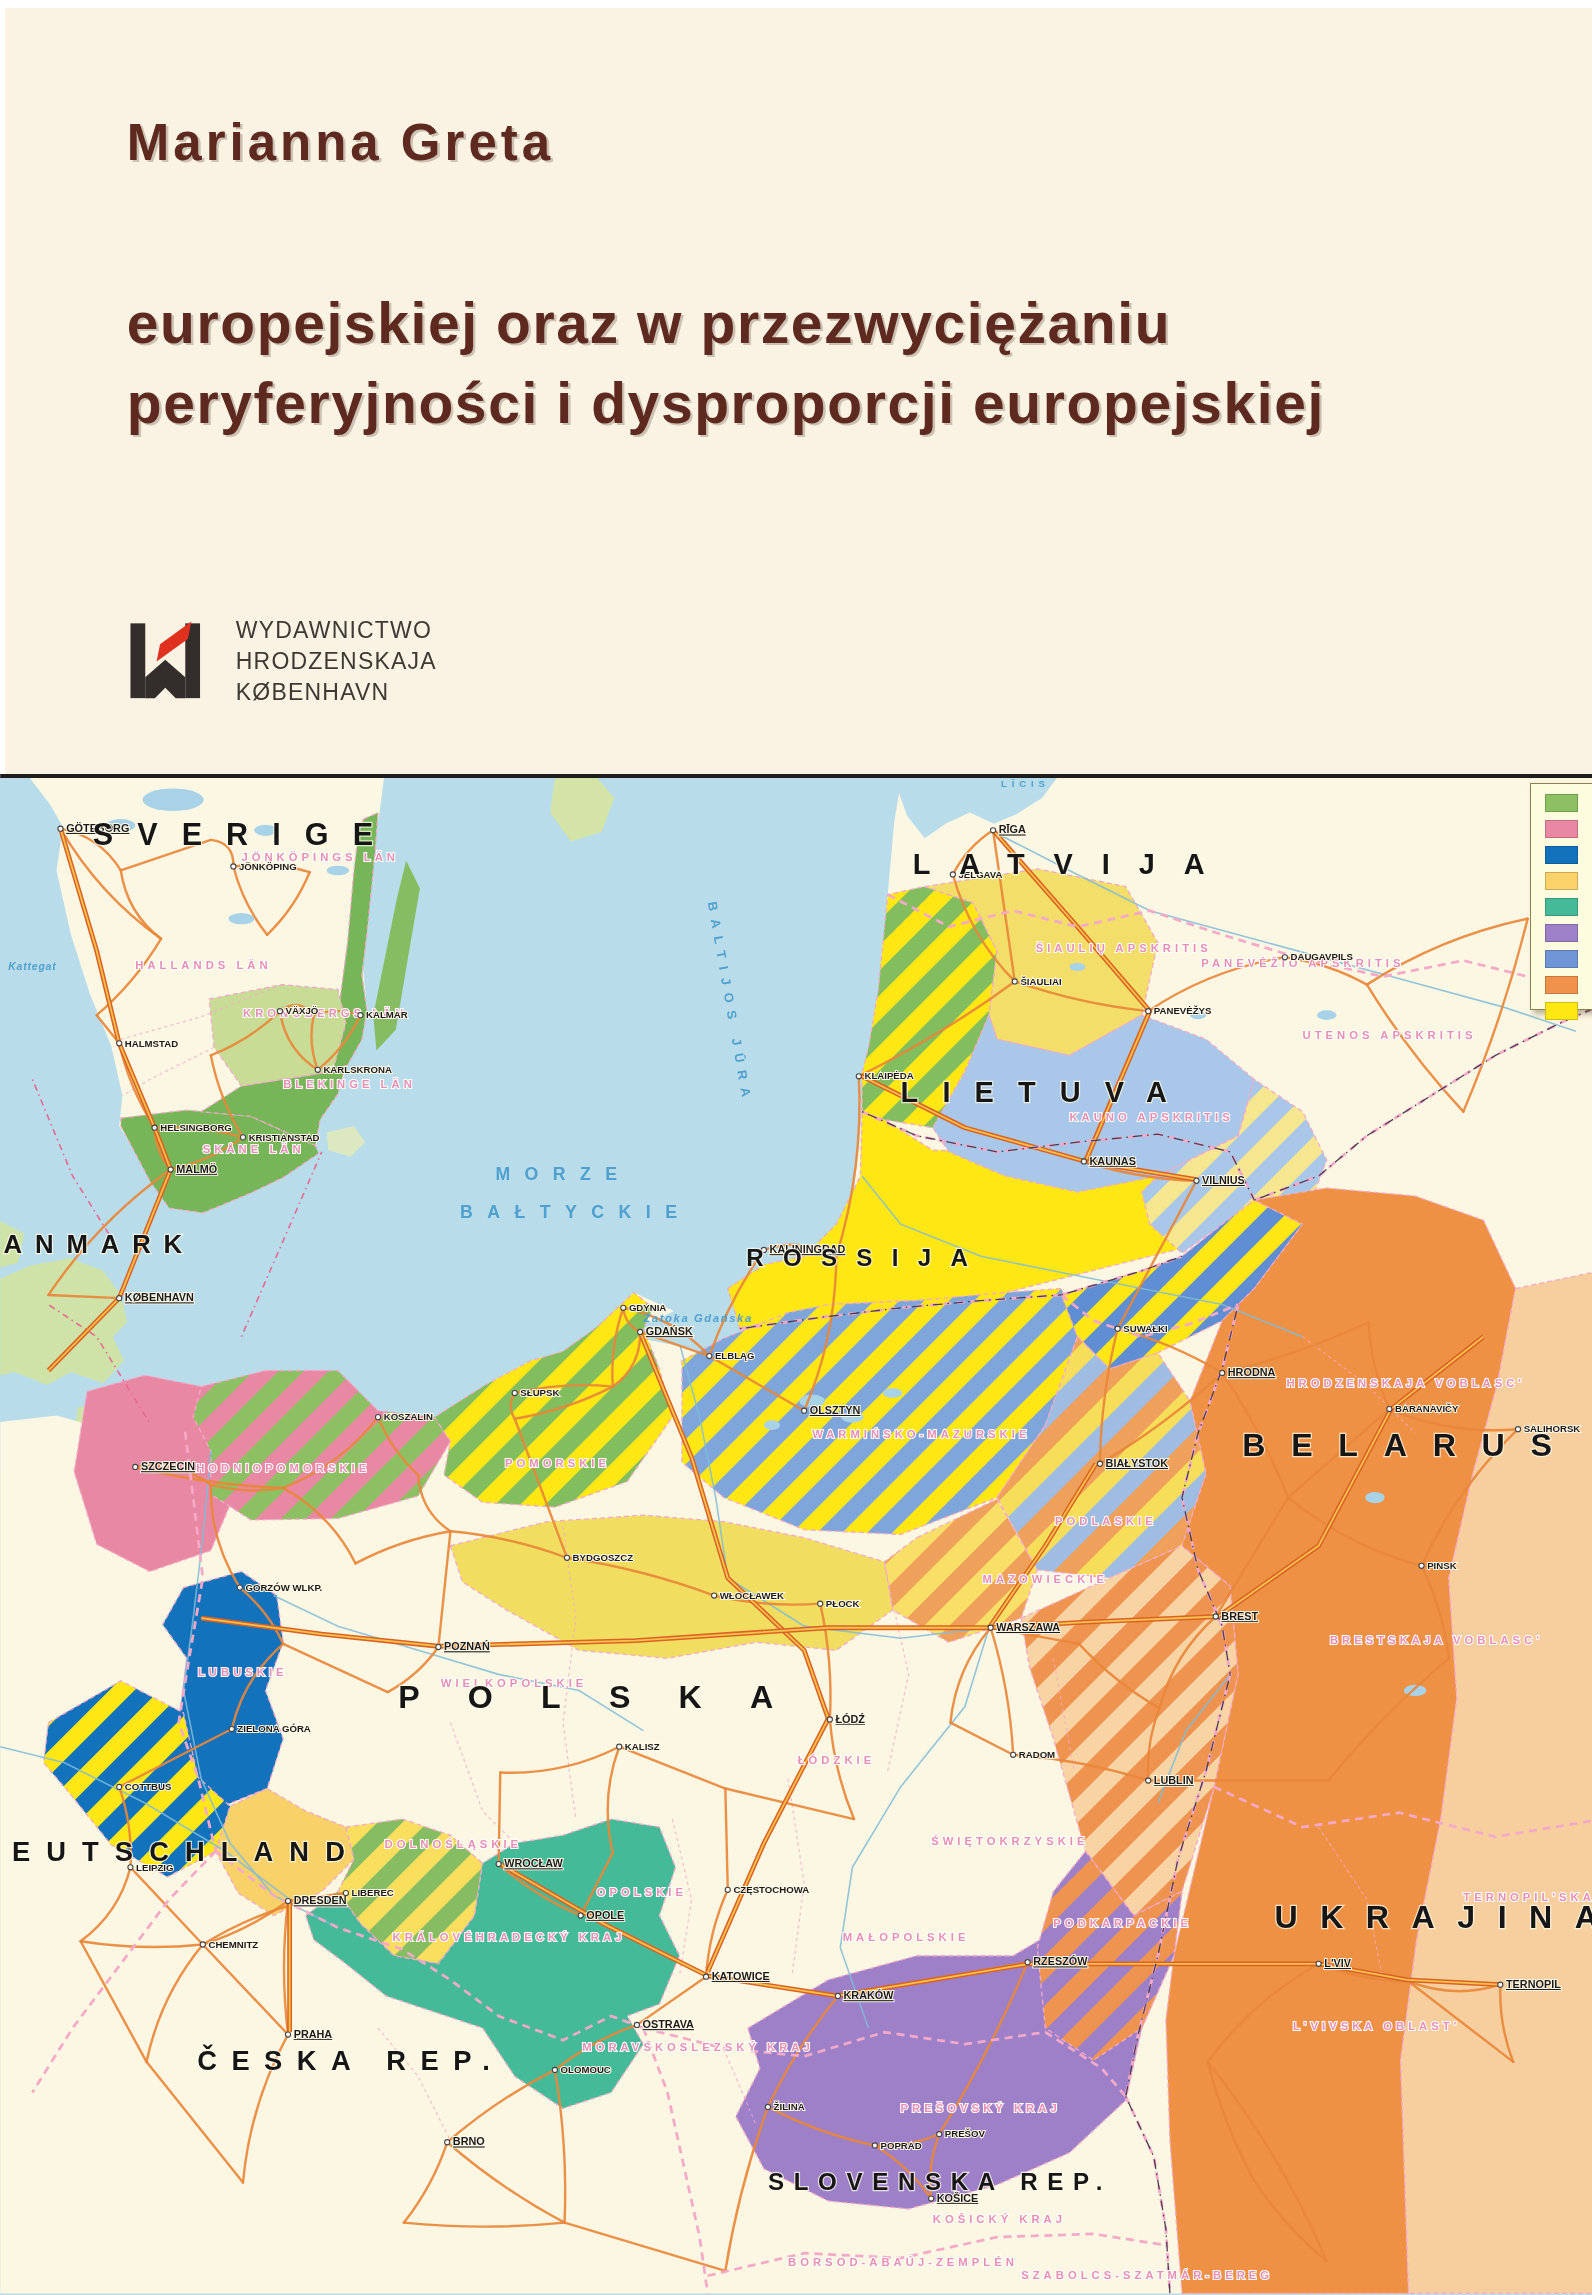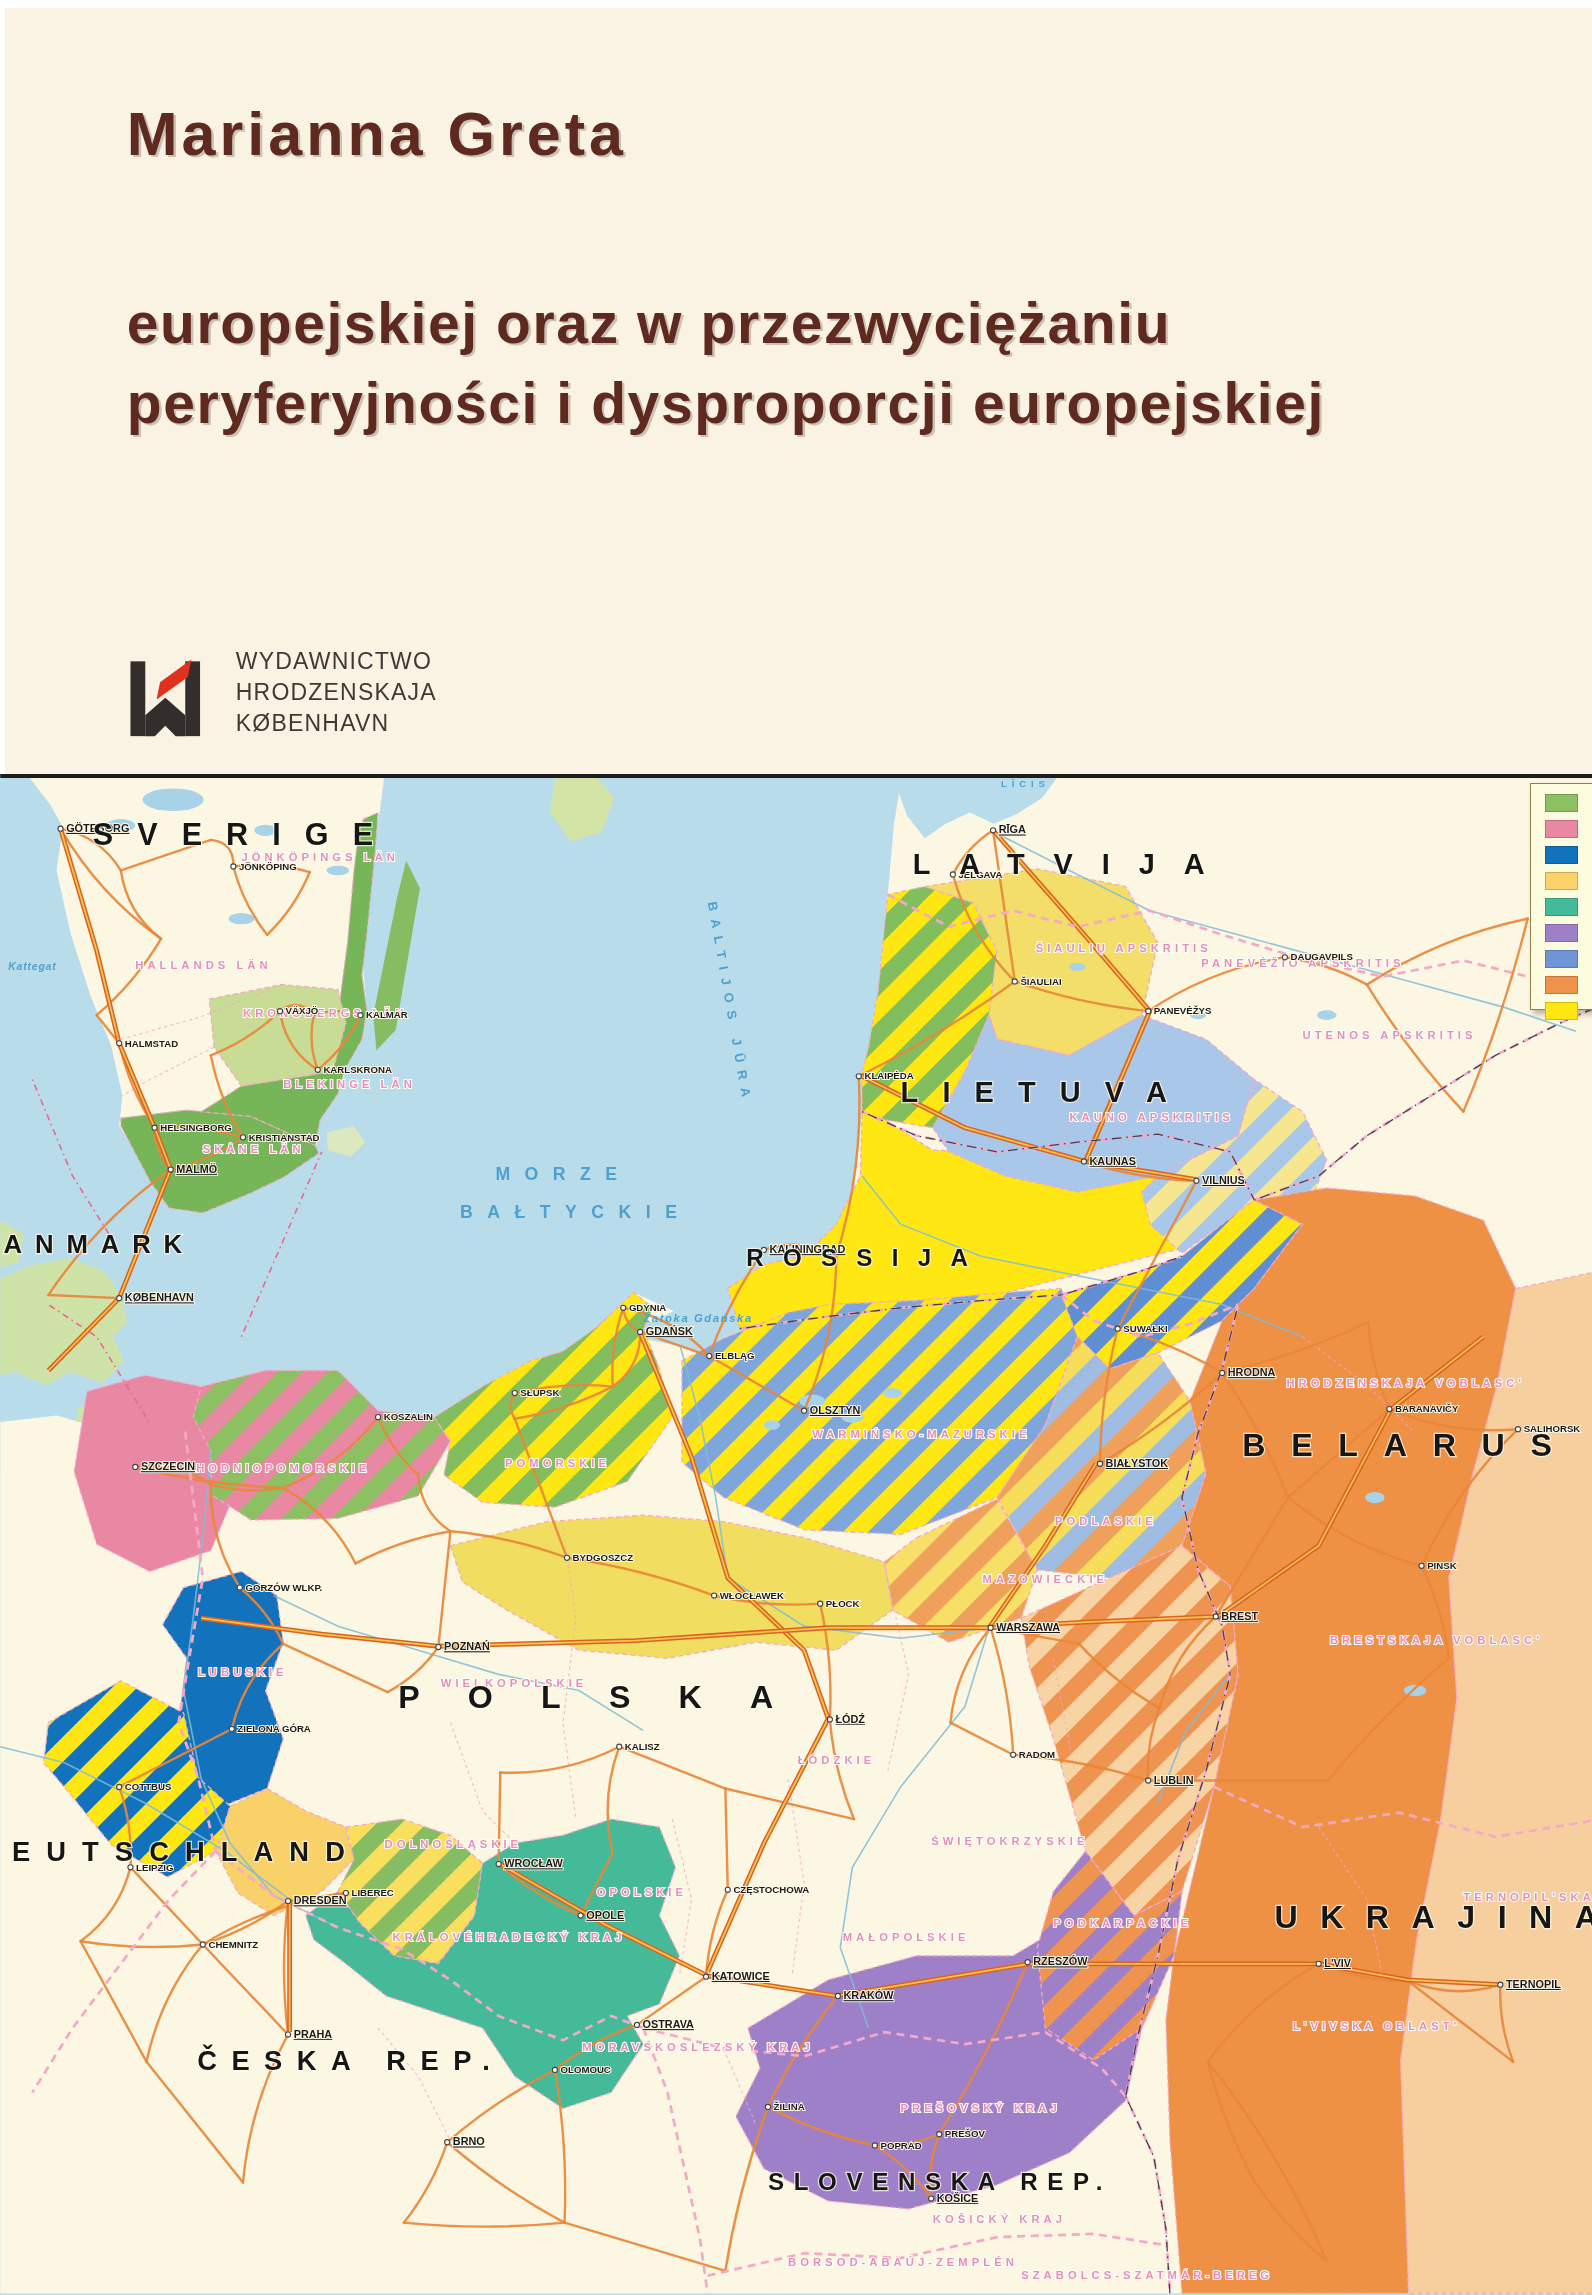--- a/index.html
+++ b/index.html
@@ -1,25 +1,25 @@
 <!DOCTYPE html>
 <html style="font-size:13px"><head>
 <meta charset="utf-8">
 <style>
   html,body{margin:0;padding:0;}
   body{width:1593px;height:2295px;position:relative;background:#ffffff;overflow:hidden;
        font-family:"Liberation Sans",sans-serif;}
   
   .cover{position:absolute;left:4.8px;top:8px;right:0;height:766px;background:#FAF2E3;}
-  .author{position:absolute;left:122px;top:91px;font-size:61px;font-weight:bold;
+  .author{position:absolute;left:122px;top:105px;font-size:51px;font-weight:bold;
           color:#5E2A1F;letter-spacing:4px;text-shadow:2.4px 2.4px 0 rgba(135,120,105,.40);}
   .book-title{position:absolute;left:122px;top:275px;font-size:57px;font-weight:bold;
           color:#5E2A1F;line-height:80px;letter-spacing:1.6px;
           text-shadow:2.4px 2.4px 0 rgba(135,120,105,.40);}
-  .publisher{position:absolute;left:122px;top:633px;display:flex;align-items:flex-end;}
+  .publisher{position:absolute;left:122px;top:602px;display:flex;align-items:center;}
   .pub-mark{width:80px;height:84px;margin-right:29px;}
   .pub-text{font-size:23px;line-height:31px;color:#3D3934;letter-spacing:1.2px;margin-top:4.8px;}
   
   .map-area{position:absolute;left:0;top:774px;width:1593px;height:1521px;background:#B9DCEB;}
   svg text{font-family:"Liberation Sans",sans-serif;}
   
   .legend{position:absolute;left:1530px;top:783px;width:88px;height:227px;background:#FEFCDF;
           border:1.6px solid #8F8050;box-shadow:3.2px 4px 5.6px rgba(60,50,20,.35);padding-top:9.6px;box-sizing:border-box;}
   .legend .sw{width:31px;height:16px;margin:0 0 8px 13.7px;border:0.8px solid rgba(0,0,0,.18);}
 </style>

